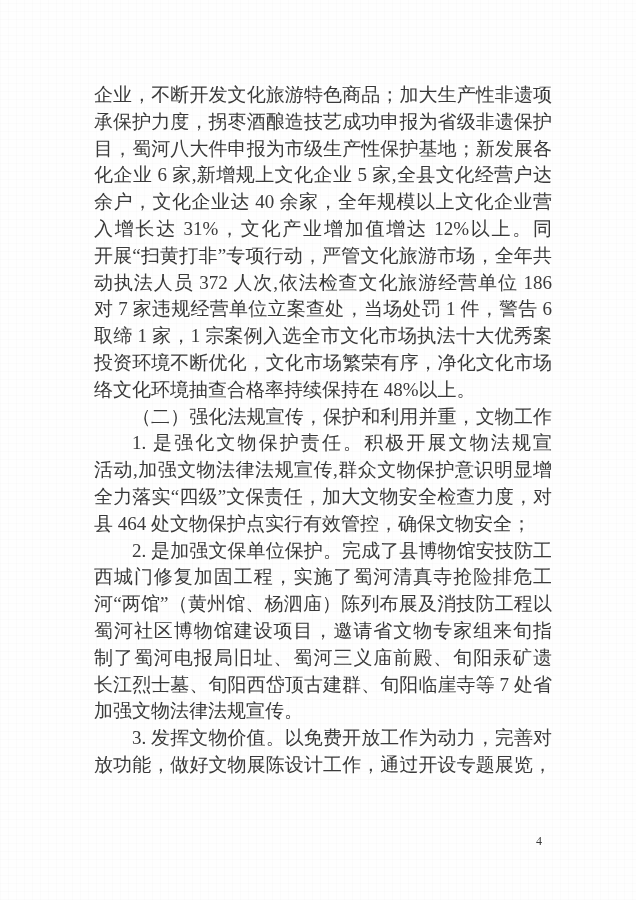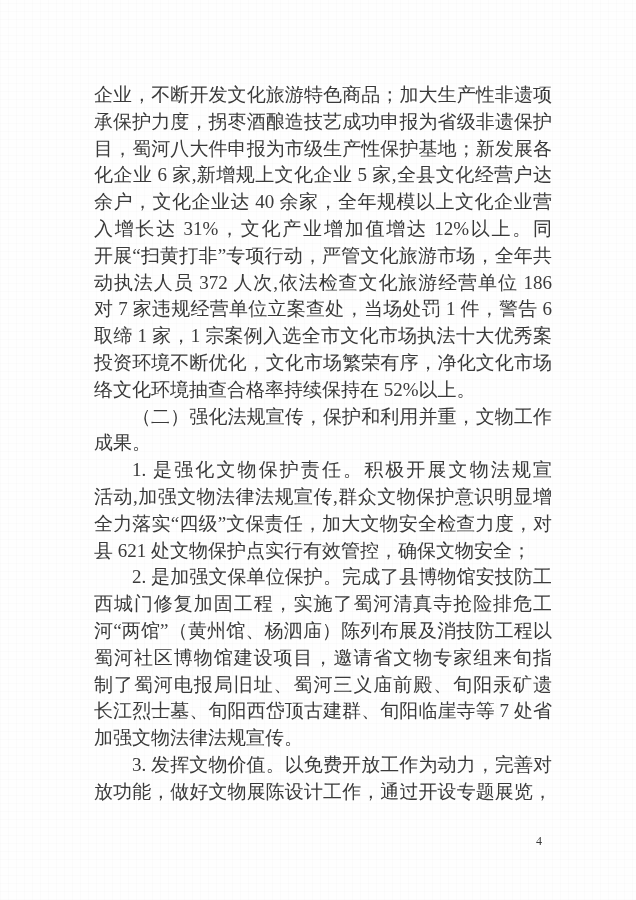--- a/index.html
+++ b/index.html
@@ -64,27 +64,26 @@
       <div class="line">承保护力度，拐枣酒酿造技艺成功申报为省级非遗保护项</div>
       <div class="line">目，蜀河八大件申报为市级生产性保护基地；新发展各类文</div>
       <div class="line">化企业 6 家,新增规上文化企业 5 家,全县文化经营户达 120</div>
       <div class="line">余户，文化企业达 40 余家，全年规模以上文化企业营业收</div>
       <div class="line">入增长达 31%，文化产业增加值增达 12%以上。同时，深入</div>
       <div class="line">开展“扫黄打非”专项行动，严管文化旅游市场，全年共出</div>
       <div class="line">动执法人员 372 人次,依法检查文化旅游经营单位 186 家次，</div>
       <div class="line">对 7 家违规经营单位立案查处，当场处罚 1 件，警告 6 家次，</div>
       <div class="line">取缔 1 家，1 宗案例入选全市文化市场执法十大优秀案例，</div>
       <div class="line">投资环境不断优化，文化市场繁荣有序，净化文化市场和网</div>
-      <div class="line last">络文化环境抽查合格率持续保持在 52%以上。</div>
+      <div class="line last">络文化环境抽查合格率持续保持在 48%以上。</div>
       <div class="line indent">（二）强化法规宣传，保护和利用并重，文物工作取得新</div>
-      <div class="line last">成果。</div>
       <div class="line indent">1. 是强化文物保护责任。积极开展文物法规宣传“六进”</div>
       <div class="line">活动,加强文物法律法规宣传,群众文物保护意识明显增强；</div>
       <div class="line">全力落实“四级”文保责任，加大文物安全检查力度，对全</div>
-      <div class="line last">县 621 处文物保护点实行有效管控，确保文物安全；</div>
+      <div class="line last">县 464 处文物保护点实行有效管控，确保文物安全；</div>
       <div class="line indent">2. 是加强文保单位保护。完成了县博物馆安技防工程、</div>
       <div class="line">西城门修复加固工程，实施了蜀河清真寺抢险排危工程、蜀</div>
       <div class="line">河“两馆”（黄州馆、杨泗庙）陈列布展及消技防工程以及</div>
       <div class="line">蜀河社区博物馆建设项目，邀请省文物专家组来旬指导，编</div>
       <div class="line">制了蜀河电报局旧址、蜀河三义庙前殿、旬阳汞矿遗址、赵</div>
       <div class="line">长江烈士墓、旬阳西岱顶古建群、旬阳临崖寺等 7 处省级文</div>
       <div class="line last">加强文物法律法规宣传。</div>
       <div class="line indent">3. 发挥文物价值。以免费开放工作为动力，完善对外开</div>
       <div class="line last">放功能，做好文物展陈设计工作，通过开设专题展览，积极</div>
     </div>

